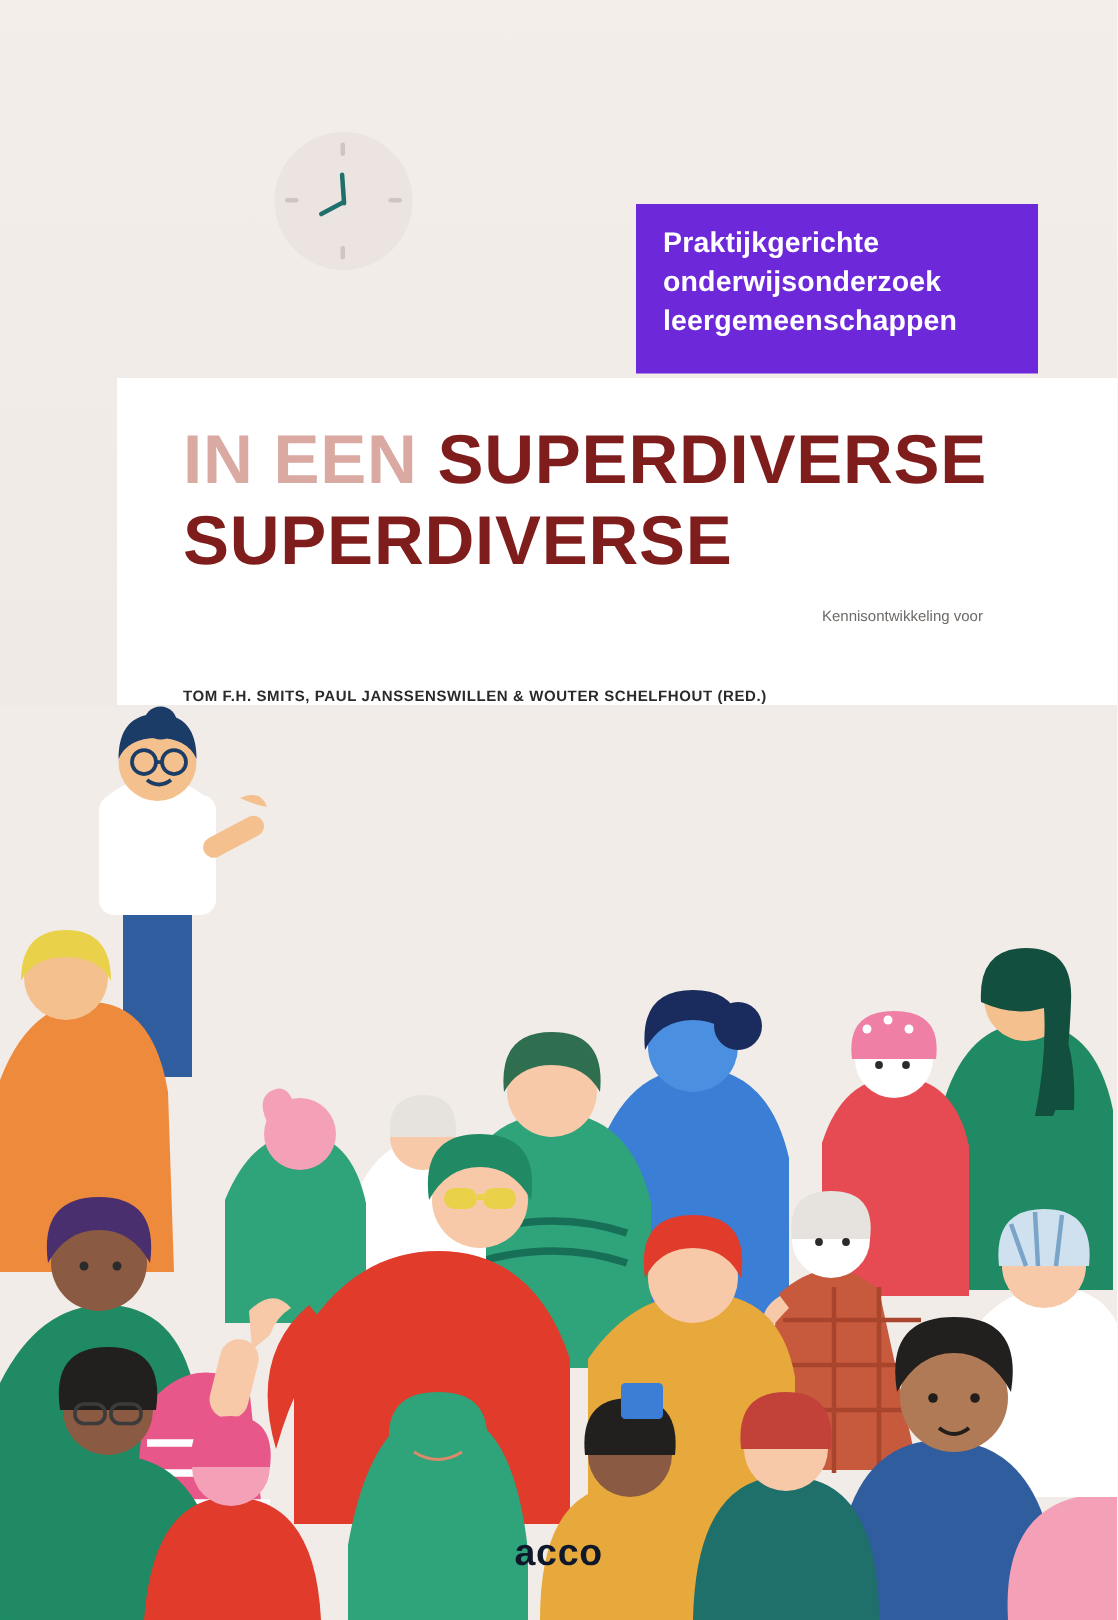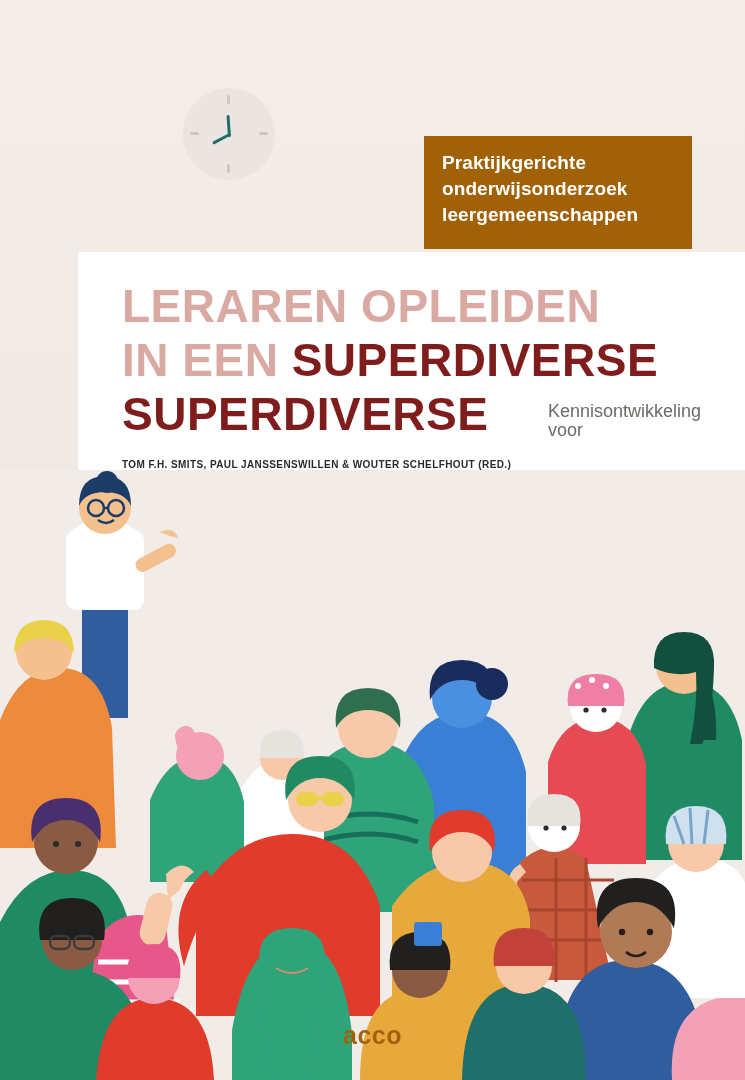--- a/index.html
+++ b/index.html
@@ -40,21 +40,21 @@
   }
   .clock .hand-m {
     position: absolute; left: 46px; top: 46px;
     width: 3px; height: 20px; background: #1f6f6b; border-radius: 2px;
     transform-origin: 50% 0%; transform: rotate(62deg);
   }
   
   .series-box {
     position: absolute; left: 424px; top: 136px;
     width: 268px; height: 113px;
-    background: #a16207;
+    background: #6d28d9;
     padding: 14px 0 0 18px;
   }
   .series-box .line {
     color: #ffffff;
     font-size: 19px; font-weight: bold; line-height: 26px;
     letter-spacing: .1px;
   }
   
   .title-band {
     position: absolute; left: 78px; top: 252px;
@@ -66,21 +66,21 @@
   }
   .tl {
     font-size: 46px; line-height: 54px; font-weight: bold;
     letter-spacing: .5px;
   }
   .tl .soft { color: #d9a9a2; }
   .tl .accent { color: #7f1d1d; }
   .subtitle {
     position: absolute; left: 470px; top: 150px;
     width: 180px;
-    color: #6e6a67; font-size: 18px; line-height: 19px;
+    color: #6e6a67; font-size: 10px; line-height: 19px;
   }
   .authors {
     position: absolute; left: 44px; top: 207px;
     color: #2a2a2a; font-size: 10px; font-weight: bold;
     letter-spacing: .4px;
   }
   
   .edition {
     position: absolute; left: 468px; top: 520px;
     width: 200px; text-align: center;
@@ -98,21 +98,21 @@
   
   .crowd {
     position: absolute; left: 0; top: 470px; width: 745px; height: 610px;
     overflow: hidden;
   }
   .crowd svg { display: block; }
   
   .logo {
     position: absolute; left: 50%; transform: translateX(-50%);
     bottom: 30px;
-    color: #a16207; font-size: 25px; font-weight: bold; letter-spacing: .5px;
+    color: #0f172a; font-size: 25px; font-weight: bold; letter-spacing: .5px;
   }
 </style>
 </head>
 <body>
 
 <div class="cover">
 
   <div class="paper-top"></div>
 
   <div class="clock">
@@ -125,21 +125,20 @@
   </div>
 
   <div class="series-box">
     <div class="line">Praktijkgerichte</div>
     <div class="line">onderwijsonderzoek</div>
     <div class="line">leergemeenschappen</div>
   </div>
 
   <div class="title-band">
     <div class="title-lines">
-      <div class="tl"><span class="soft">LERAREN OPLEIDEN</span></div>
       <div class="tl"><span class="soft">IN EEN </span><span class="accent">SUPERDIVERSE</span></div>
       <div class="tl"><span class="accent">SUPERDIVERSE</span></div>
     </div>
     <div class="subtitle">
       <div>Kennisontwikkeling voor</div>
     </div>
     <div class="authors">TOM F.H. SMITS, PAUL JANSSENSWILLEN &amp; WOUTER SCHELFHOUT (RED.)</div>
   </div>
 
   <div class="edition">

